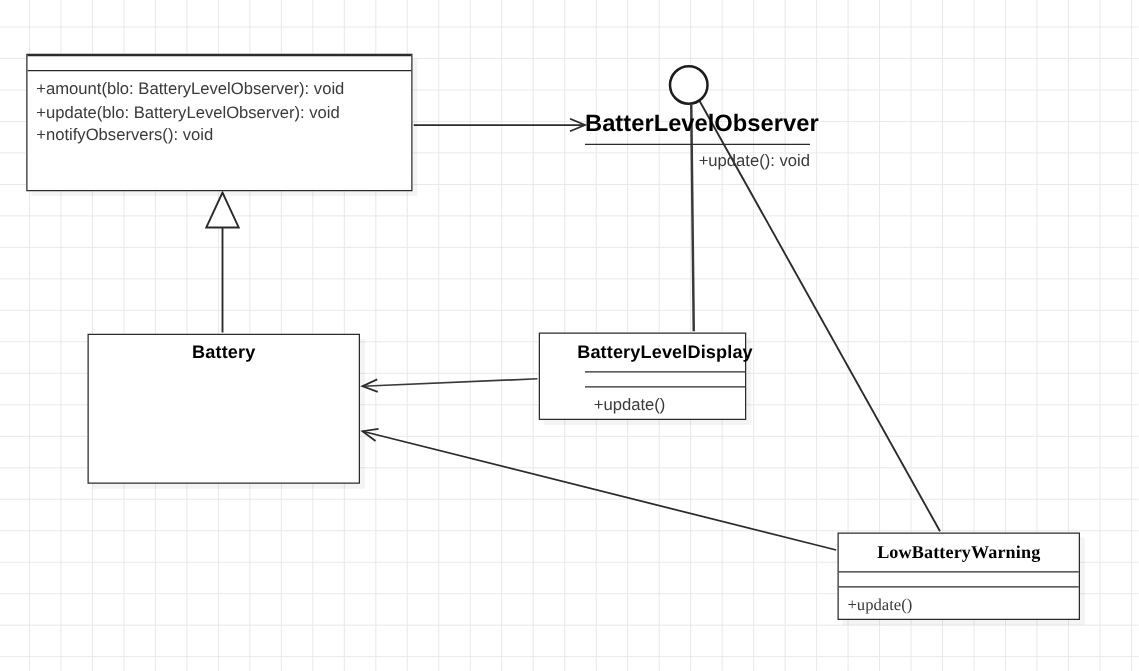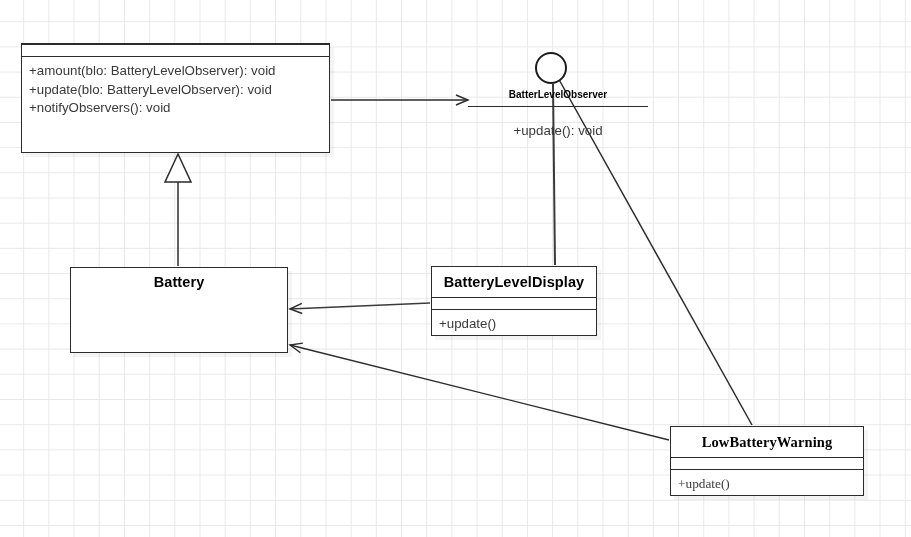--- a/index.html
+++ b/index.html
@@ -71,35 +71,35 @@
   }
   .cls-compartment div { white-space: nowrap; }
 
   
   .iface {
     position: absolute;
     z-index: 5;
   }
   .iface-name {
     font-weight: bold;
-    font-size: 10px;
+    font-size: 19px;
     color: #000000;
-    text-align: center;
+    text-align: left;
     white-space: nowrap;
     line-height: 1;
   }
   .iface-rule {
     border-top: 1.6px solid #2b2b2b;
     margin-top: 6px;
   }
   .iface-op {
     font-size: 13.3px;
     color: #3a3a3a;
-    text-align: center;
-    margin-top: 17px;
+    text-align: right;
+    margin-top: 6px;
     white-space: nowrap;
     line-height: 1;
   }
   .lollipop {
     position: absolute;
     box-sizing: border-box;
     border: 2.1px solid #1d1d1d;
     border-radius: 50%;
     background: #ffffff;
     z-index: 6;
@@ -159,25 +159,25 @@
   </div>
 
   <div class="lollipop" style="left:535px; top:52px; width:32px; height:32px;"></div>
 
   <div class="iface" style="left:468px; top:90px; width:180px;">
     <div class="iface-name">BatterLevelObserver</div>
     <div class="iface-rule"></div>
     <div class="iface-op">+update(): void</div>
   </div>
 
-  <div class="uml-class" style="left:70px; top:267px; width:218px; height:86px;">
+  <div class="uml-class" style="left:70px; top:267px; width:218px; height:120px;">
     <div class="cls-title" style="height:29px;">Battery</div>
   </div>
 
-  <div class="uml-class" style="left:431px; top:266px; width:166px; height:70px;">
+  <div class="uml-class" style="left:431px; top:266px; width:166px; height:70px;padding-left:36px;">
     <div class="cls-title" style="height:30px;">BatteryLevelDisplay</div>
     <div class="cls-sep cls-compartment empty"></div>
     <div class="cls-sep cls-compartment">
       <div>+update()</div>
     </div>
   </div>
 
   <div class="uml-class" style="left:670px; top:426px; width:194px; height:70px;font-family:Liberation Serif, serif;">
     <div class="cls-title" style="height:30px;">LowBatteryWarning</div>
     <div class="cls-sep cls-compartment empty"></div>

